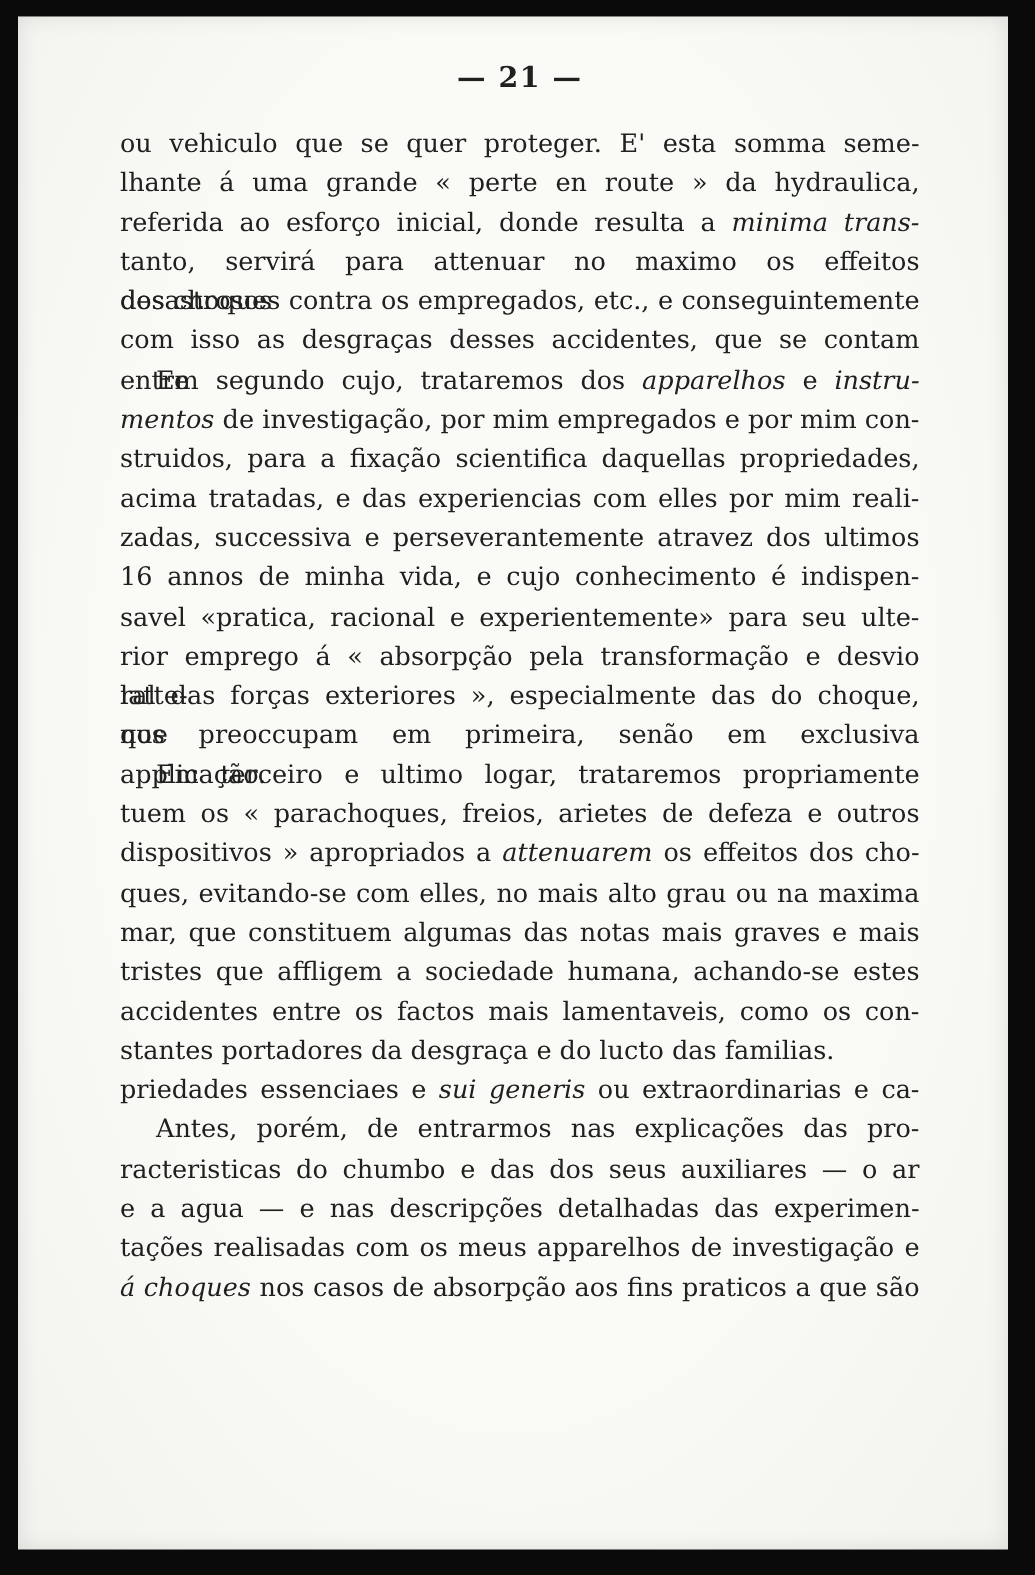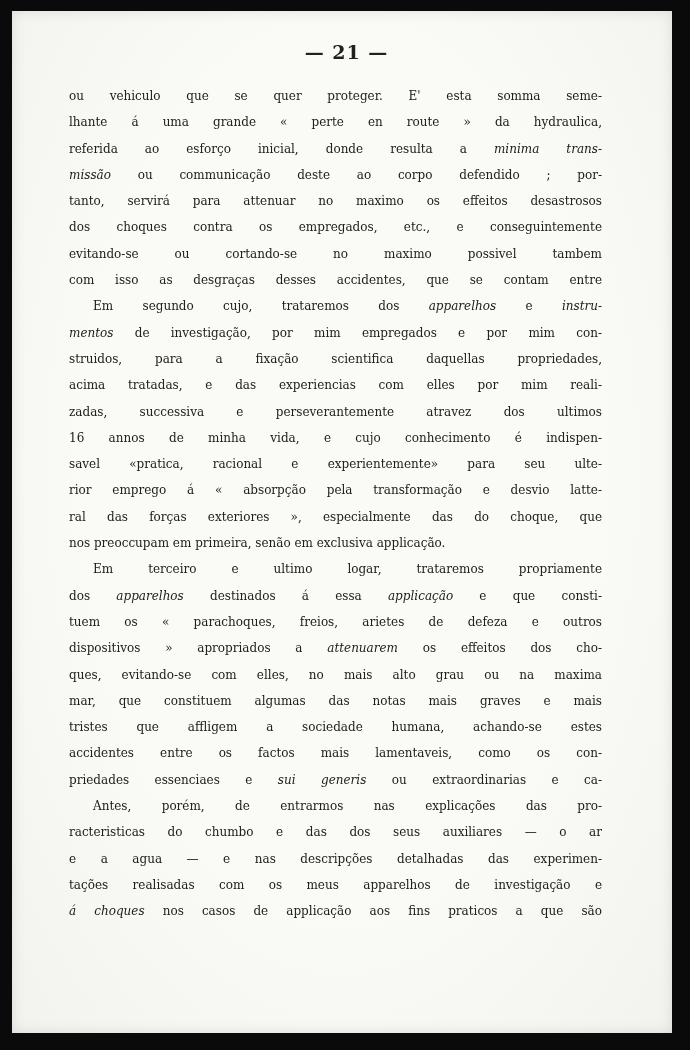--- a/index.html
+++ b/index.html
@@ -36,24 +36,24 @@
     top: 30px;
     width: 533px;
     text-align: center;
     font-size: 19px;
     font-weight: bold;
     letter-spacing: 1px;
     white-space: pre;
   }
   .text-block {
     position: absolute;
-    left: 57px;
+    left: 68px;
     top: 72px;
     width: 533px;
-    font-size: 12px;
+    font-size: 17px;
     line-height: 26.3px;
   }
   .para { margin: 0; padding: 0; }
   .line {
     text-align: justify;
     text-align-last: justify;
     height: 26.3px;
     overflow: visible;
   }
   .line.endline {
@@ -69,51 +69,49 @@
 <body>
 
 <div class="scan-frame">
   <div class="page-sheet">
     <div class="page-number">— 21 —</div>
     <div class="text-block">
         <div class="para">
           <div class="line"><span class="rm">ou vehiculo que se quer proteger.  E' esta somma seme-</span></div>
           <div class="line"><span class="rm">lhante á uma grande « perte en route » da hydraulica,</span></div>
           <div class="line"><span class="rm">referida ao esforço inicial, donde resulta a </span><span class="it">minima trans-</span></div>
-          <div class="line"><span class="it">missão</span><span class="rm"> ou communicação deste ao corpo defendido ; por-</span></div>
           <div class="line"><span class="rm">tanto, servirá para attenuar no maximo os effeitos desastrosos</span></div>
           <div class="line"><span class="rm">dos choques contra os empregados, etc., e conseguintemente</span></div>
-          <div class="line"><span class="rm">evitando-se ou cortando-se no maximo possivel tambem</span></div>
           <div class="line"><span class="rm">com isso as desgraças desses accidentes, que se contam entre</span></div>
         </div>
         <div class="para">
           <div class="line firstline"><span class="rm">Em segundo cujo, trataremos dos </span><span class="it">apparelhos</span><span class="rm"> e </span><span class="it">instru-</span></div>
           <div class="line"><span class="it">mentos</span><span class="rm"> de investigação, por mim empregados e por mim con-</span></div>
           <div class="line"><span class="rm">struidos, para a fixação scientifica daquellas propriedades,</span></div>
           <div class="line"><span class="rm">acima tratadas, e das experiencias com elles por mim reali-</span></div>
           <div class="line"><span class="rm">zadas, successiva e perseverantemente atravez dos ultimos</span></div>
           <div class="line"><span class="rm">16 annos de minha vida, e cujo conhecimento é indispen-</span></div>
           <div class="line"><span class="rm">savel «pratica, racional e experientemente» para seu ulte-</span></div>
           <div class="line"><span class="rm">rior emprego á « absorpção pela transformação e desvio latte-</span></div>
           <div class="line"><span class="rm">ral das forças exteriores », especialmente das do choque, que</span></div>
           <div class="line endline"><span class="rm">nos preoccupam em primeira, senão em exclusiva applicação.</span></div>
         </div>
         <div class="para">
           <div class="line firstline"><span class="rm">Em terceiro e ultimo logar, trataremos propriamente</span></div>
-          <div class="line"><span class="rm">dos </span><span class="it">apparelhos</span><span class="rm"> destinados á essa </span><span class="it">applicação</span><span class="rm"> e que consti-</span></div>
           <div class="line"><span class="rm">tuem os « parachoques, freios, arietes de defeza e outros</span></div>
           <div class="line"><span class="rm">dispositivos » apropriados a </span><span class="it">attenuarem</span><span class="rm"> os effeitos dos cho-</span></div>
           <div class="line"><span class="rm">ques, evitando-se com elles, no mais alto grau ou na maxima</span></div>
           <div class="line"><span class="rm">mar, que constituem algumas das notas mais graves e mais</span></div>
           <div class="line"><span class="rm">tristes que affligem a sociedade humana, achando-se estes</span></div>
           <div class="line"><span class="rm">accidentes entre os factos mais lamentaveis, como os con-</span></div>
+          <div class="line endline"><span class="rm">stantes portadores da desgraça e do lucto das familias.</span></div>
         </div>
         <div class="para">
           <div class="line"><span class="rm">priedades essenciaes e </span><span class="it">sui generis</span><span class="rm"> ou extraordinarias e ca-</span></div>
           <div class="line firstline"><span class="rm">Antes, porém, de entrarmos nas explicações das pro-</span></div>
           <div class="line"><span class="rm">racteristicas do chumbo e das dos seus auxiliares — o ar</span></div>
           <div class="line"><span class="rm">e a agua — e nas descripções detalhadas das experimen-</span></div>
           <div class="line"><span class="rm">tações realisadas com os meus apparelhos de investigação e</span></div>
-          <div class="line"><span class="it">á choques</span><span class="rm"> nos casos de applicação aos fins praticos a que são</span></div>
+          <div class="line"><span class="it">á choques</span><span class="rm"> nos casos de absorpção aos fins praticos a que são</span></div>
         </div>
       </div>
   </div>
 </div>
 
 </body></html>

